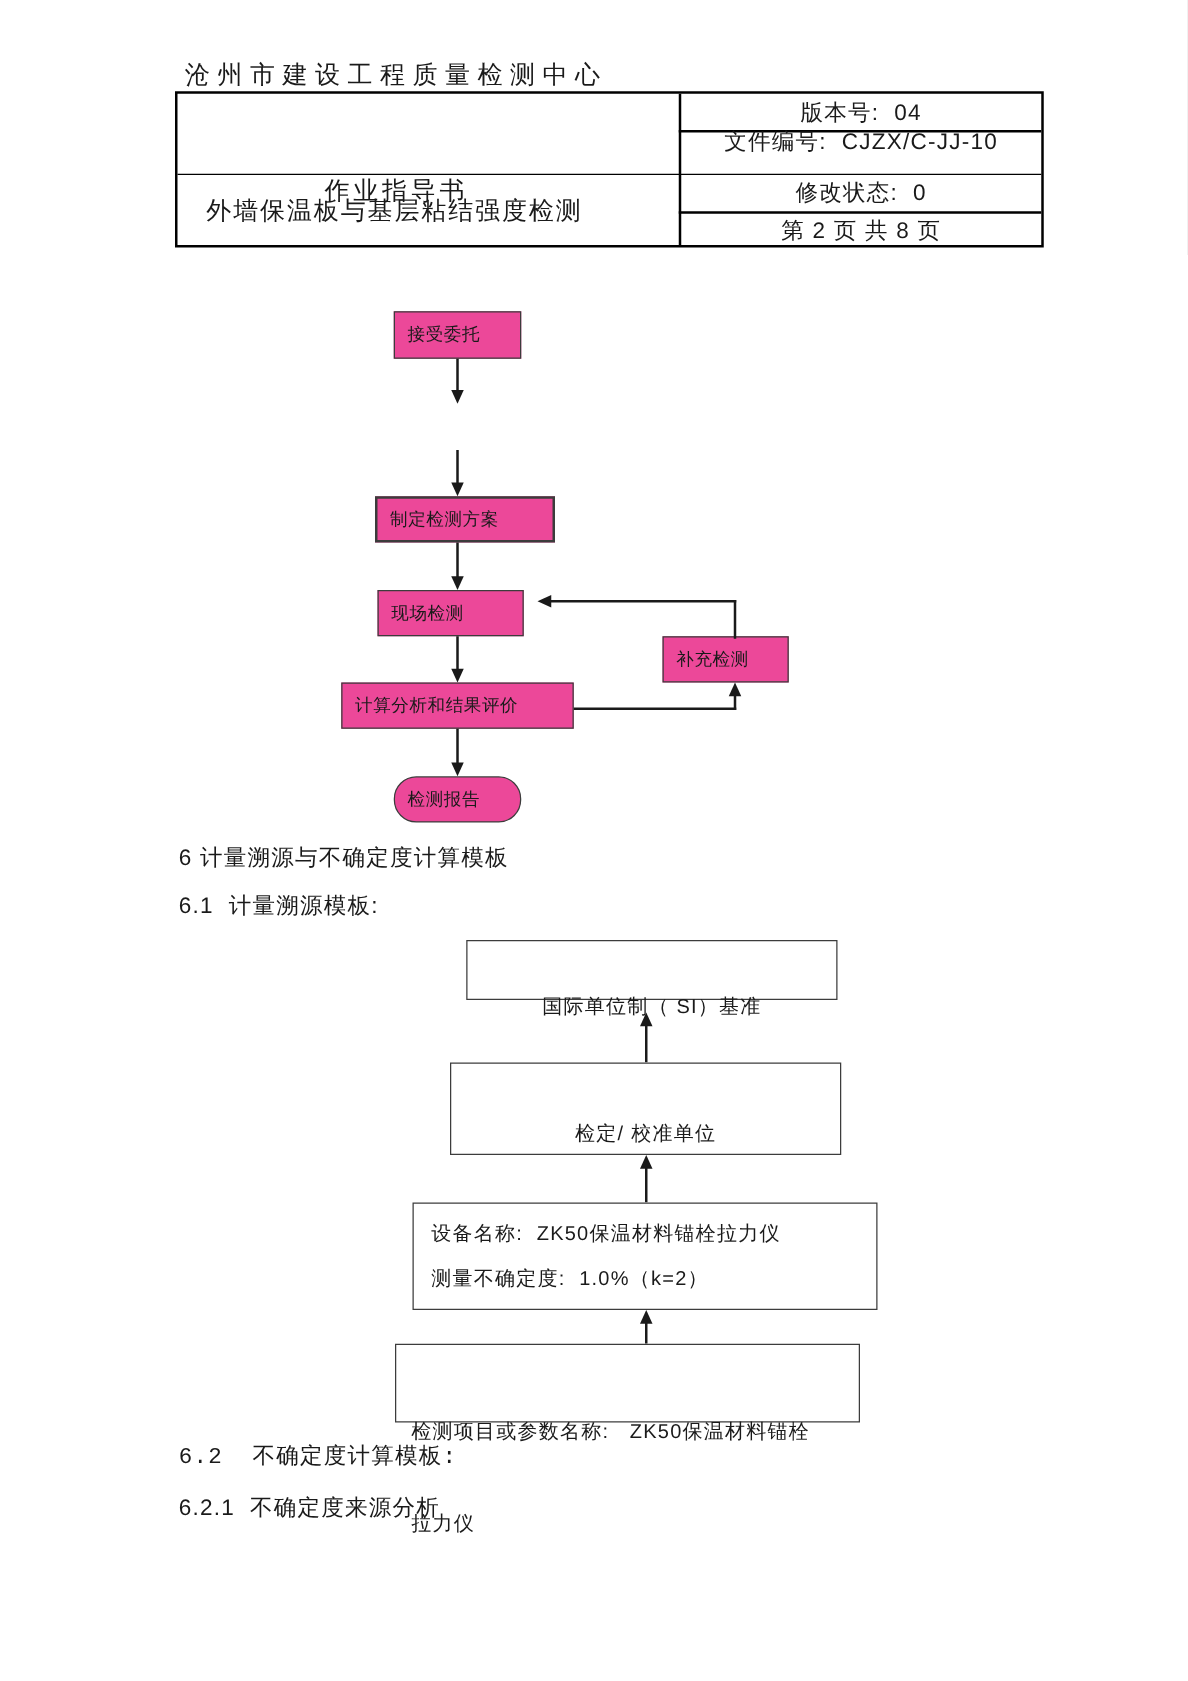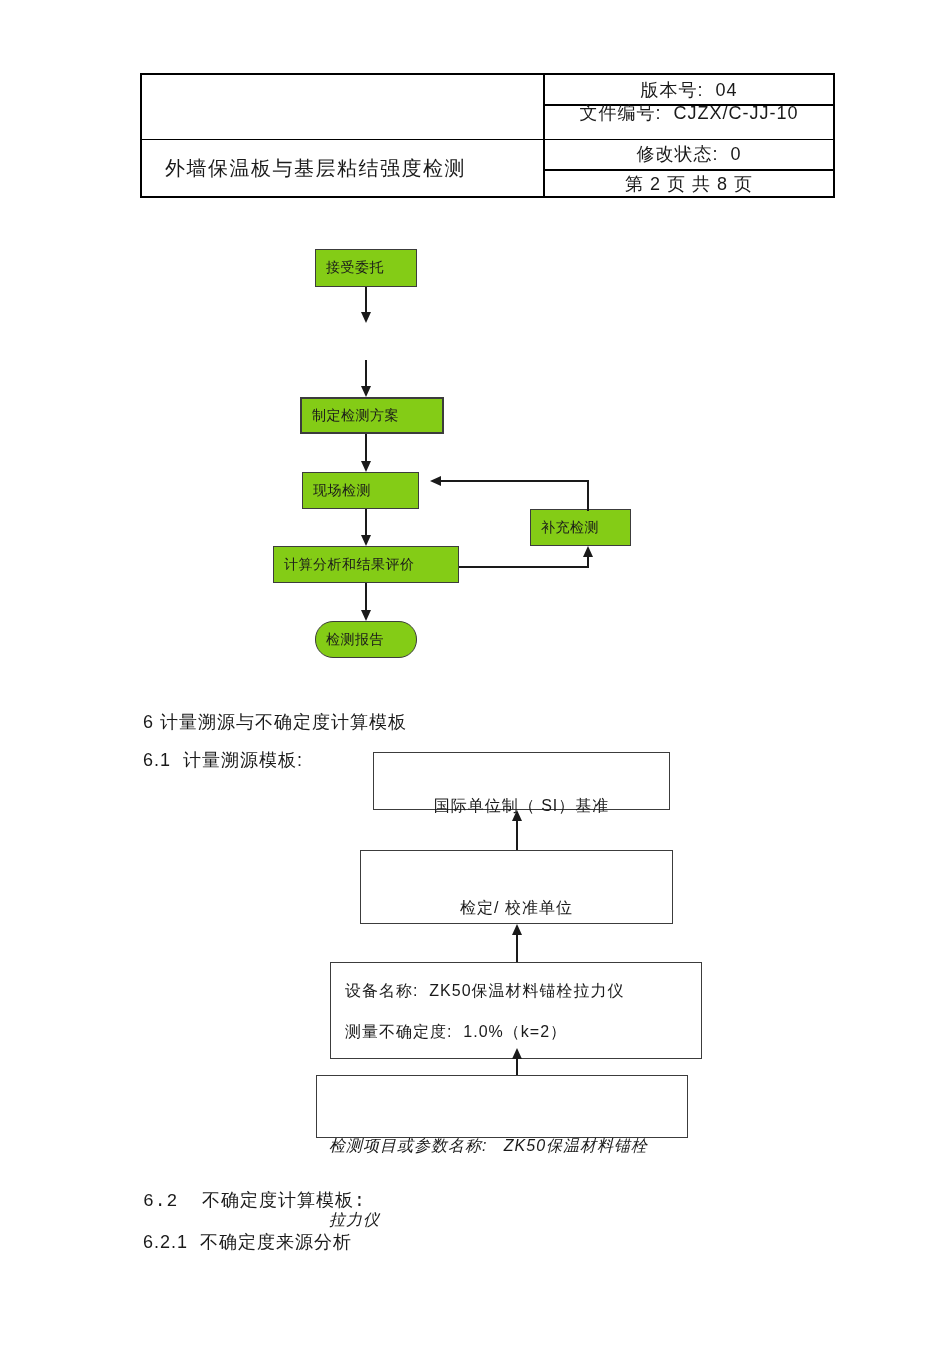--- a/index.html
+++ b/index.html
@@ -41,21 +41,21 @@
   .cell-r     { left: 401px; width: 292px; justify-content: center; font-size: 18px; letter-spacing: 1px; }
   .cell-r1 { top: 0;    height: 29px; }
   .cell-r2 { top: 30px; height: 16px; }
   .cell-r3 { top: 64px; height: 30px; }
   .cell-r4 { top: 95px; height: 28px; }
 
   
   .node {
     position: absolute;
     border: 1.5px solid #3c3c3c;
-    background: #84cc16;
+    background: #ec4899;
     display: flex;
     align-items: center;
     font-size: 14px;
     letter-spacing: 0.5px;
     padding-left: 10px;
     white-space: pre;
   }
   .node.thick { border-width: 2px; }
 
   
@@ -65,21 +65,20 @@
   .ah-up    { border-left: 5px solid transparent; border-right: 5px solid transparent; border-bottom: 11px solid #1a1a1a; }
   .ah-left  { border-top: 5px solid transparent; border-bottom: 5px solid transparent; border-right: 11px solid #1a1a1a; }
 
   
   .sec {
     position: absolute;
     left: 143px;
     font-size: 18px;
     letter-spacing: 1px;
     white-space: pre;
-    margin-top: 36px;
   }
 
   
   .tnode {
     position: absolute;
     border: 1.5px solid #3c3c3c;
     background: #fff;
     font-size: 16px;
     letter-spacing: 1px;
     white-space: pre;
@@ -87,33 +86,39 @@
   .tnode.centered { text-align: center; }
   .tnode .tl1 { line-height: 27px; }
   .tnode .tl2 { line-height: 25px; }
   .tnode-si   { padding-top: 3px; }
   .tnode-cal  .tl1 { line-height: 30px; margin-top: 6px; }
   .tnode-cal  .tl2 { font-size: 14px; line-height: 24px; }
   .tnode-equip {
     display: flex; flex-direction: column; justify-content: space-evenly;
     padding-left: 14px;
   }
-  .tnode-item { padding: 8px 14px 0 12px; line-height: 24px; font-style: italic; }
+  .tnode-item { padding: 8px 14px 0 12px; line-height: 24px; }
 </style>
 </head>
 <body>
 
 <div class="page">
 
   <div class="tbl">
     <div class="vline"></div>
     <div class="hline h-full"></div>
     <div class="hline h-r1"></div>
     <div class="hline h-r3"></div>
 
+    <div class="cell cell-org">
+      <div class="org-inner">
+        <div class="org-line1">沧州市建设工程质量检测中心</div>
+        <div class="org-line2">作业指导书</div>
+      </div>
+    </div>
     <div class="cell cell-title">外墙保温板与基层粘结强度检测</div>
     <div class="cell cell-r cell-r1">版本号:  04</div>
     <div class="cell cell-r cell-r2">文件编号:  CJZX/C-JJ-10</div>
     <div class="cell cell-r cell-r3">修改状态:  0</div>
     <div class="cell cell-r cell-r4">第 2 页 共 8 页</div>
   </div>
 
   <div class="node" style="left:315px; top:249px; width:102px; height:38px;">接受委托</div>
   <div class="node thick" style="left:300px; top:397px; width:144px; height:37px;">制定检测方案</div>
   <div class="node" style="left:302px; top:472px; width:117px; height:37px;">现场检测</div>
@@ -141,37 +146,37 @@
   <div class="cline" style="left:587px; top:480px; width:2px; height:31px;"></div>
   <div class="cline" style="left:459px; top:566px; width:130px; height:2px;"></div>
   <div class="cline" style="left:587px; top:555px; width:2px; height:13px;"></div>
   <div class="ah ah-up" style="left:583px; top:546px;"></div>
 
   <div class="sec" style="top:674px;">6 计量溯源与不确定度计算模板</div>
   <div class="sec" style="top:712px;">6.1  计量溯源模板:</div>
   <div class="sec" style="top:1152px;font-family:Liberation Mono, monospace;">6.2  不确定度计算模板:</div>
   <div class="sec" style="top:1194px;">6.2.1  不确定度来源分析</div>
 
-  <div class="tnode centered tnode-si" style="left:373px; top:752px; width:297px; height:58px;">
+  <div class="tnode centered tnode-si" style="left:373px; top:752px; width:297px; height:48px;">
     <div class="tl1">国际单位制（ SI）基准</div>
     <div class="tl2">或国家测量标准</div>
   </div>
 
   <div class="ah ah-up" style="left:512px; top:810px;"></div>
   <div class="cline" style="left:516px; top:820px; width:2px; height:30px;"></div>
 
   <div class="tnode centered tnode-cal" style="left:360px; top:850px; width:313px; height:74px;">
     <div class="tl1">检定/ 校准单位</div>
     <div class="tl2">中国计量科学研究院</div>
   </div>
 
   <div class="ah ah-up" style="left:512px; top:924px;"></div>
   <div class="cline" style="left:516px; top:934px; width:2px; height:28px;"></div>
 
-  <div class="tnode tnode-equip" style="left:330px; top:962px; width:372px; height:97px;">
+  <div class="tnode tnode-equip" style="left:330px; top:962px; width:372px; height:86px;">
     <div class="tl1">设备名称:  ZK50保温材料锚栓拉力仪</div>
     <div class="tl2">测量不确定度:  1.0%（k=2）</div>
   </div>
 
   <div class="ah ah-up" style="left:512px; top:1048px;"></div>
   <div class="cline" style="left:516px; top:1058px; width:2px; height:17px;"></div>
 
   <div class="tnode tnode-item" style="left:316px; top:1075px; width:372px; height:63px;">
     <div class="tl1">检测项目或参数名称:   ZK50保温材料锚栓</div>
     <div class="tl2">拉力仪</div>

